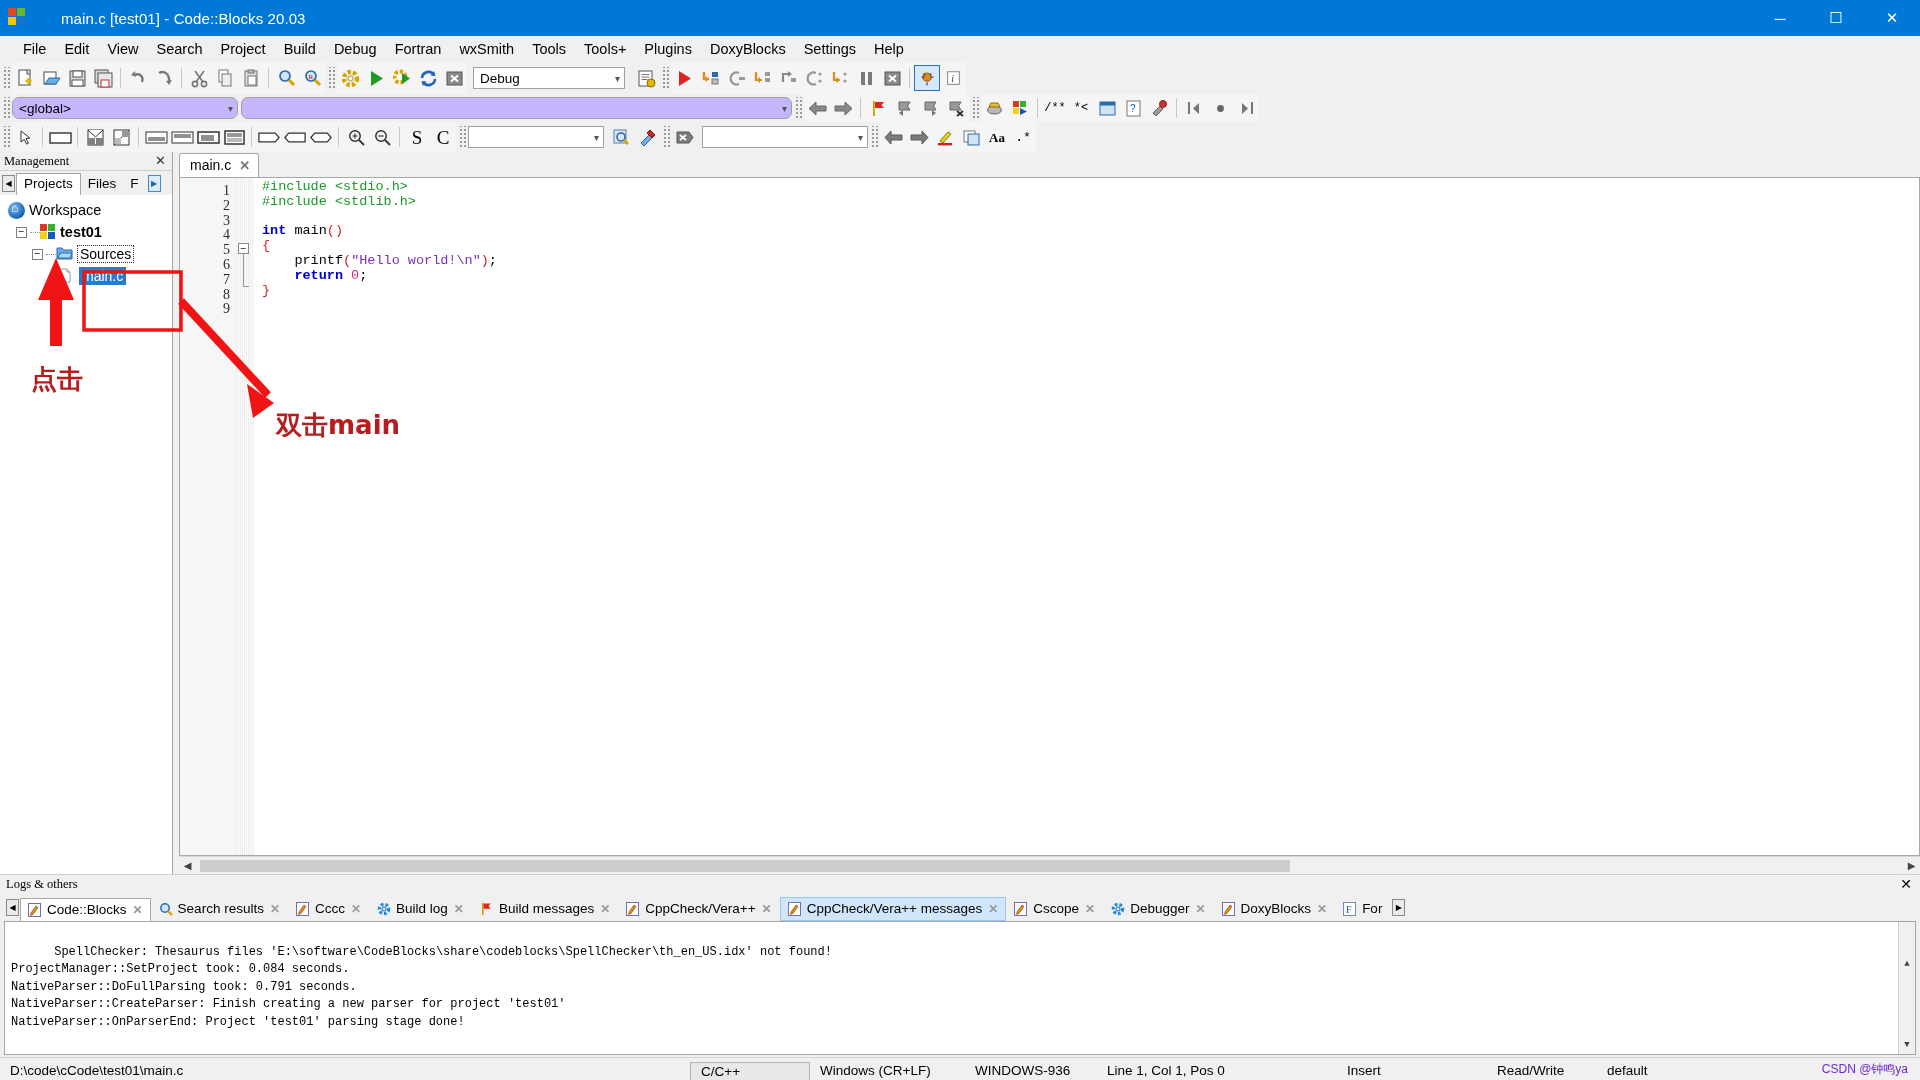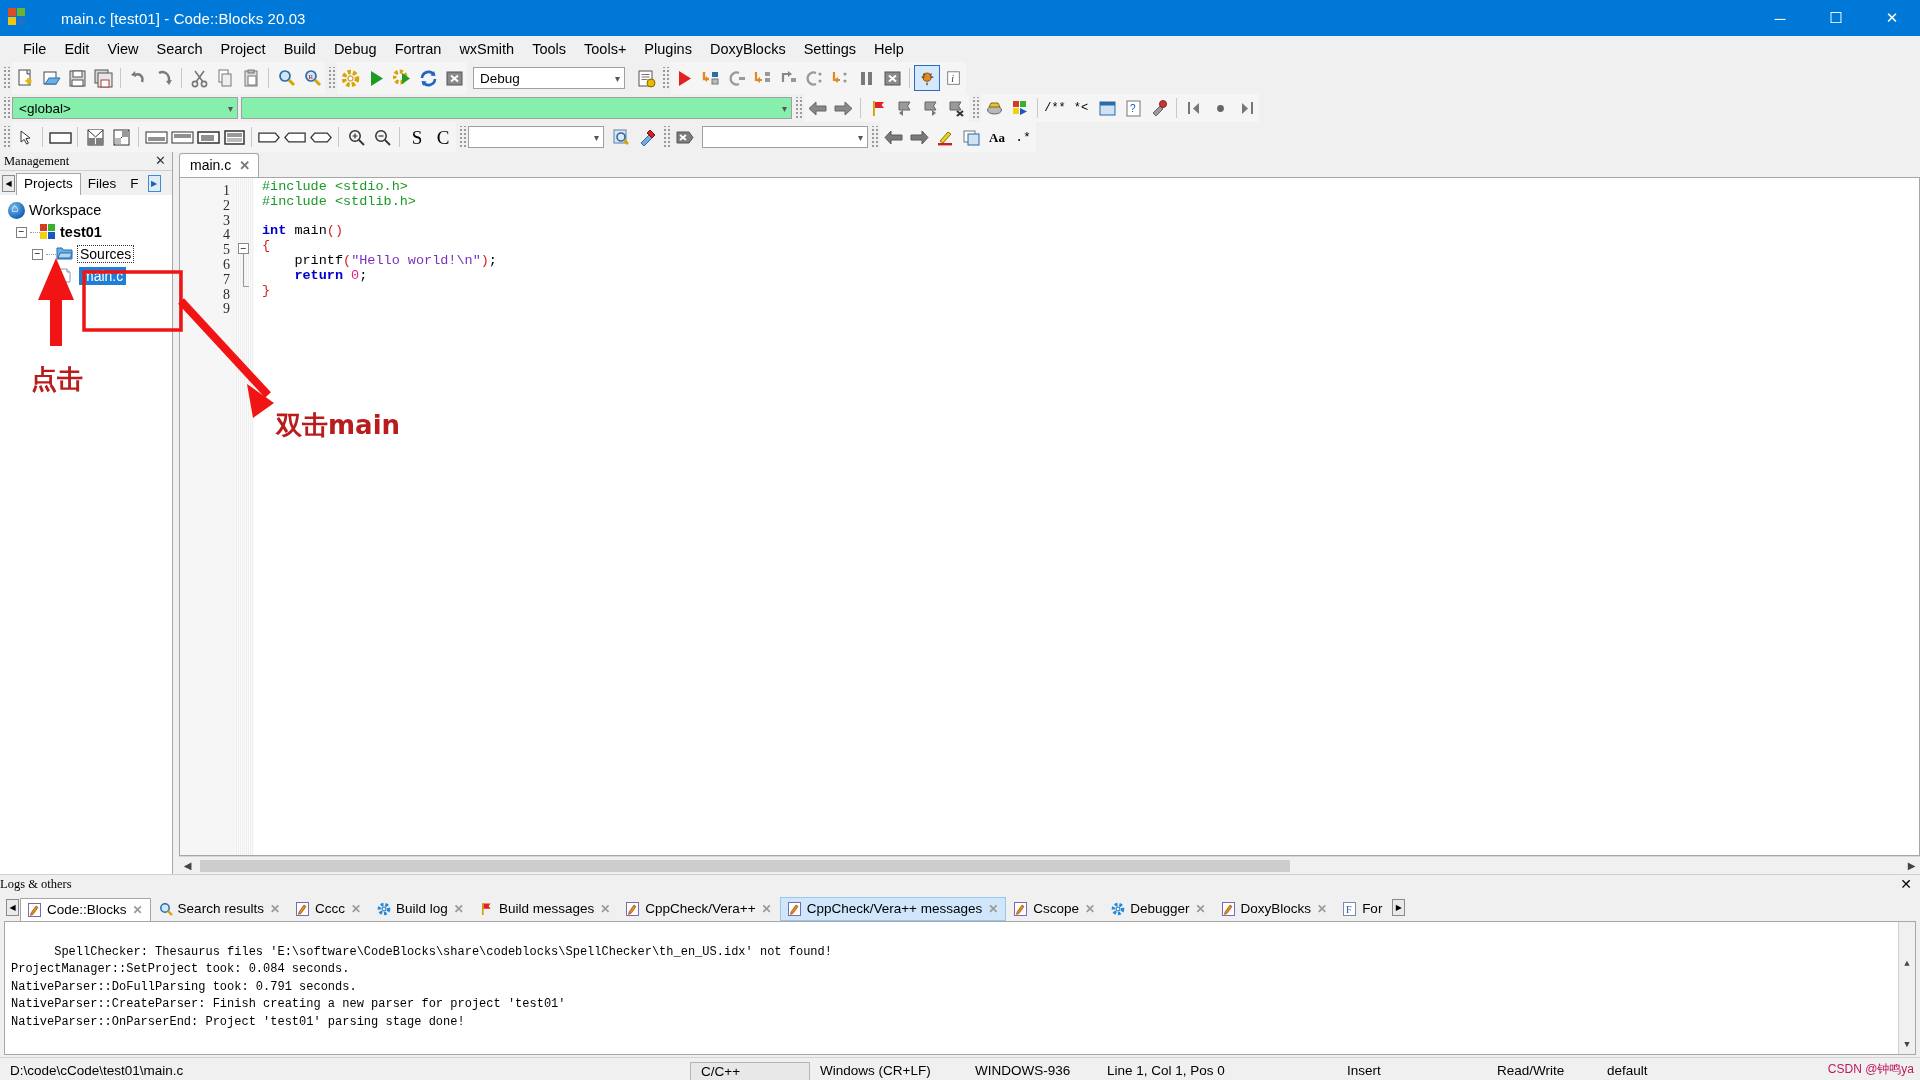--- a/index.html
+++ b/index.html
@@ -55,21 +55,21 @@
     flex: 0 0 auto; font-size: 15px; line-height:1; position: relative;
   }
   .tb-btn.pressed { border:1px solid #2a6ec4; background:#d6e8fb; }
   .tb-btn svg { display:block; }
 
   .combo {
     height: 22px; border:1px solid #a0a0a0; background:#fff;
     display:flex; align-items:center; padding: 0 4px 0 6px;
     font-size: 13.5px; color:#000; position: relative;
   }
-  .combo.gray { background:#86efac; }
+  .combo.gray { background:#c4b5fd;border-radius:7px; }
   .combo .caret { margin-left:auto; font-size:10px; color:#555; padding-left:6px; }
 
   
   .main { display:flex; height: 722px; }
 
   
   .mgmt { width: 173px; background:#a21caf; border-right:1px solid #a7a7a7; display:flex; flex-direction:column; }
   .mgmt-title {
     height: 19px; background:#f0f0f0; display:flex; align-items:center;
     font-size: 12.5px; font-family:"Liberation Serif", serif; padding-left:4px; color:#000;
@@ -147,21 +147,21 @@
     border-top:1px solid #d6d6d6; margin-left:6px;
   }
   .hs-arrow { width:17px;height:16px;display:flex;align-items:center;justify-content:center;font-size:10px;color:#444;}
   .hs-track { flex:1; height:14px; background:#f0f0f0; position:relative; }
   .hs-thumb { position:absolute; left:4px; top:1px; height:12px; width:1090px; background:#cdcdcd; }
 
   
   .logs { height: 183px; background:#f0f0f0; display:flex; flex-direction:column; }
   .logs-title {
     height:19px; background:#f0f0f0; display:flex; align-items:center;
-    font-size:12.5px; font-family:"Liberation Serif",serif; 
+    font-size:12.5px; font-family:"Liberation Serif",serif; padding-left:6px;
     border-top:1px solid #cfcfcf;
   }
   .logs-title .x { margin-left:auto; padding-right:8px; font-size:14px; }
   .log-tabs { height:28px; display:flex; align-items:flex-end; padding-left:4px; overflow:hidden; }
   .ltab {
     display:flex; align-items:center; gap:6px; font-size:13.5px; padding: 3px 7px 4px 7px;
     border:1px solid transparent; white-space:nowrap;
   }
   .ltab.active { background:#fff; border:1px solid #a7a7a7; border-bottom:1px solid #fff; position:relative; top:1px; }
   .ltab.sel { background:#cfe6fb; border:1px solid #9cc6ea; }
@@ -182,21 +182,21 @@
     height:25px; background:#f0f0f0; display:flex; align-items:center;
     font-size:13.5px; color:#000; border-top:1px solid #d4d4d4;
   }
   .st-cell { padding: 0 10px; height:25px; display:flex; align-items:center; white-space:nowrap; }
   .st-sunken { border:1px solid #b5b5b5; background:#e8e8e8; height:19px; margin-top:3px; }
 
   
   .anno { position:absolute; pointer-events:none; }
   .anno-text { color:#b91c1c; font-size:26px; font-weight:bold; font-family:"DejaVu Sans", sans-serif; }
 
-  .csdn { position:absolute; right:6px; bottom:2px; font-size:12px; color:#be185d; display:flex; align-items:center; gap:3px;margin-left:48px;}
+  .csdn { position:absolute; right:12px; bottom:2px; font-size:12px; color:#6d28d9; display:flex; align-items:center; gap:3px;margin-left:48px;}
 </style>
 </head>
 <body>
 
 <div id="app">
 
   <div class="titlebar">
     <span class="title-logo">
       <i></i>
         <i></i>

